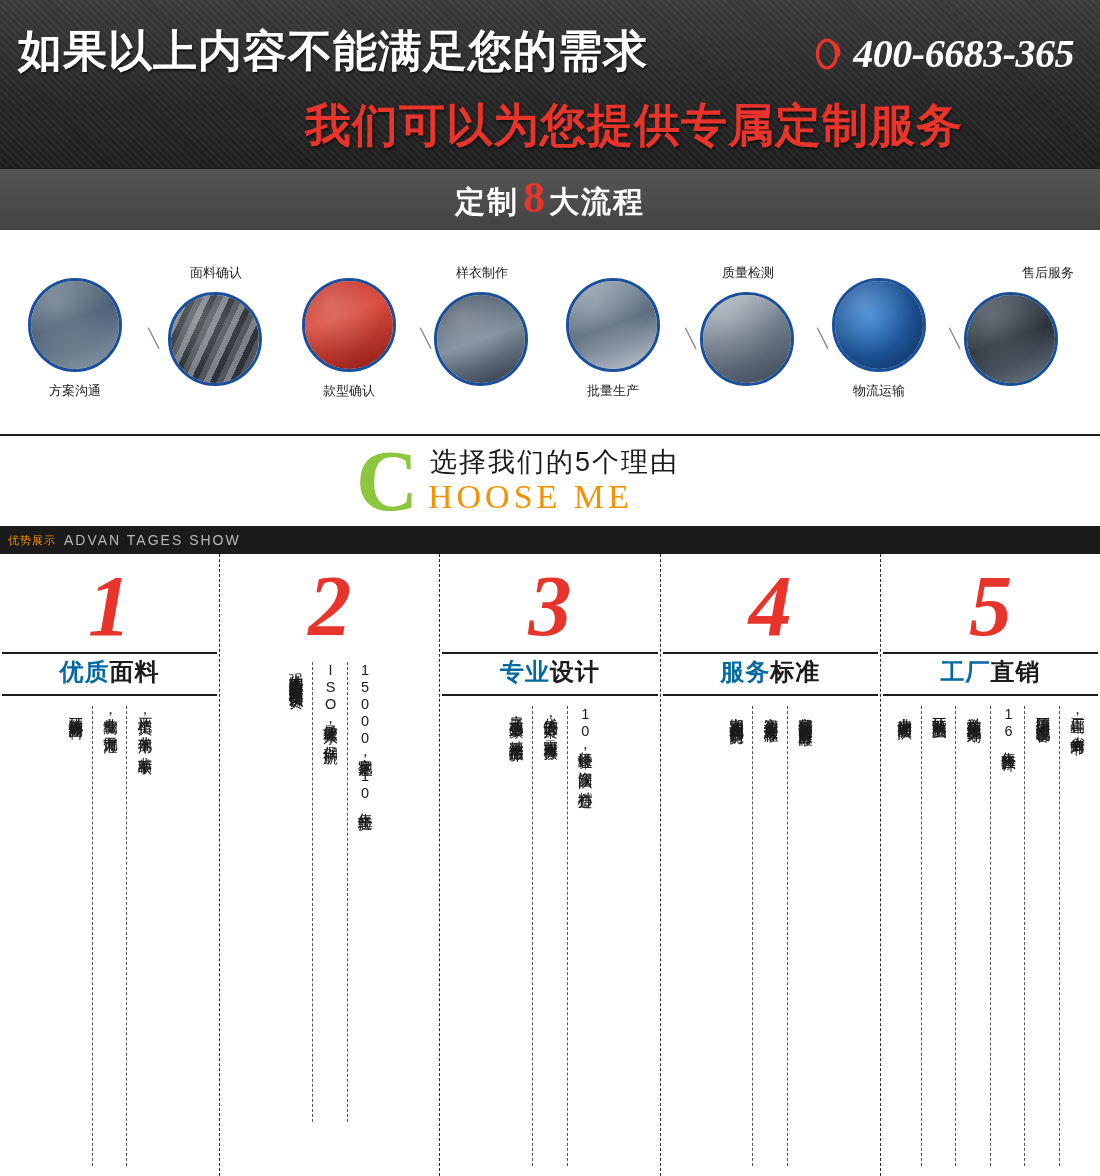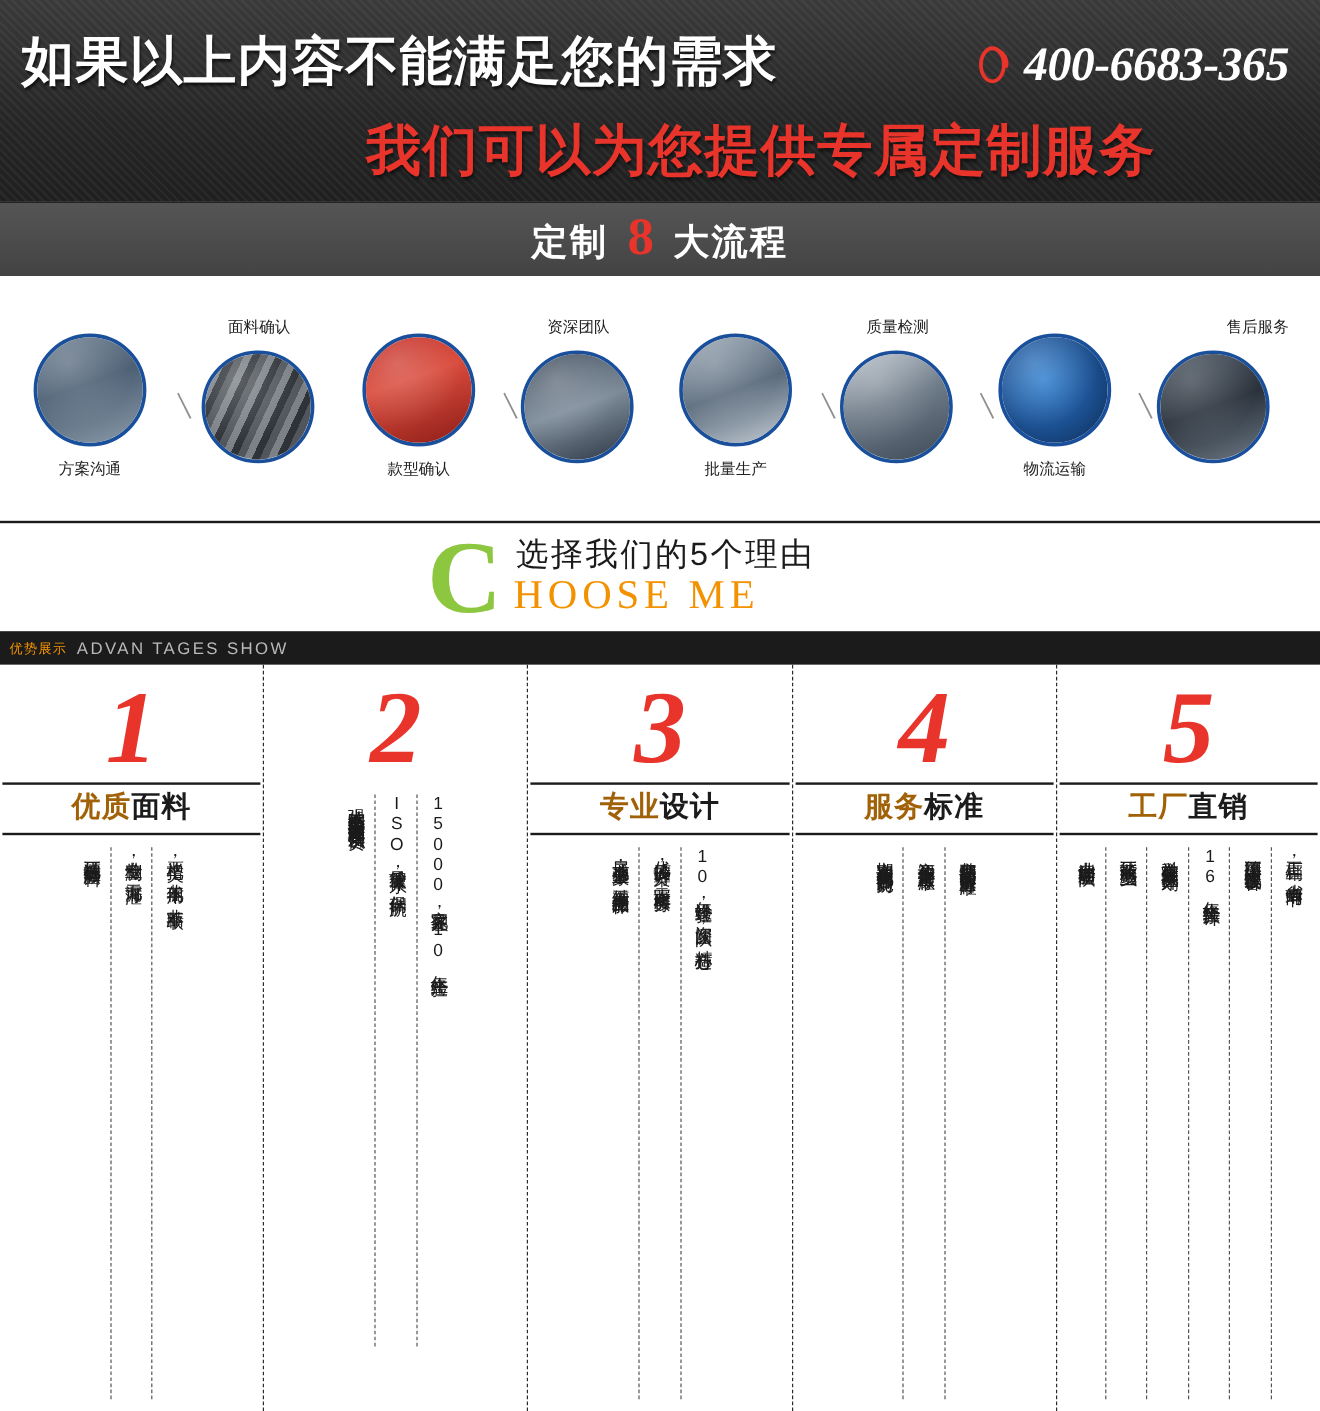--- a/index.html
+++ b/index.html
@@ -69,21 +69,21 @@
   
   .band {
     position: relative;
     width: 1100px;
     height: 62px;
     background: #4a4a4a;
     background-image: linear-gradient(180deg, #555 0%, #434343 100%);
     display: flex; align-items: center; justify-content: center;
     border-top: 1px solid #1a1a1a;
   }
-  .band-inner { display: flex; align-items: baseline; gap: 16px; justify-content: flex-end; }
+  .band-inner { display: flex; align-items: baseline; gap: 4px; justify-content: flex-end; }
   .band-txt {
     color: #ffffff;
     font-size: 30px;
     font-weight: bold;
     letter-spacing: 2px;
   }
   .band-num {
     color: #e8342a;
     font-size: 44px;
     font-weight: bold;
@@ -218,21 +218,21 @@
     text-align: center;
     font-size: 24px;
     font-weight: bold;
     letter-spacing: 1px;
     padding: 2px 0 6px 0;
     border-top: 2px solid #1b1b1b;
     border-bottom: 2px solid #1b1b1b;
     margin: 0 2px;
     white-space: nowrap;
   }
-  .col-title .hi { color: #a16207; }
+  .col-title .hi { color: #0369a1; }
   .col-title .lo { color: #1b1b1b; }
   .col-items {
     display: flex;
     flex-direction: row-reverse;
     justify-content: center;
     align-items: flex-start;
     gap: 0;
     height: 470px;
     padding-top: 10px;
   }
@@ -302,21 +302,21 @@
     </div>
     <div class="flow-label" style="left:284px; top:152px;">款型确认</div>
 
     <div class="arrow" style="left:415px; top:92px;">＼</div>
 
     <div class="flow-item" style="left:434px; top:62px;">
       <div class="circle">
           <span class="ph ph-sample"></span>
         </div>
     </div>
-    <div class="flow-label" style="left:417px; top:34px;">资深团队</div>
+    <div class="flow-label" style="left:417px; top:34px;">样衣制作</div>
 
     <div class="flow-item" style="left:566px; top:48px;">
       <div class="circle">
           <span class="ph ph-mass"></span>
         </div>
     </div>
     <div class="flow-label" style="left:548px; top:152px;">批量生产</div>
 
     <div class="arrow" style="left:680px; top:92px;">＼</div>
 

